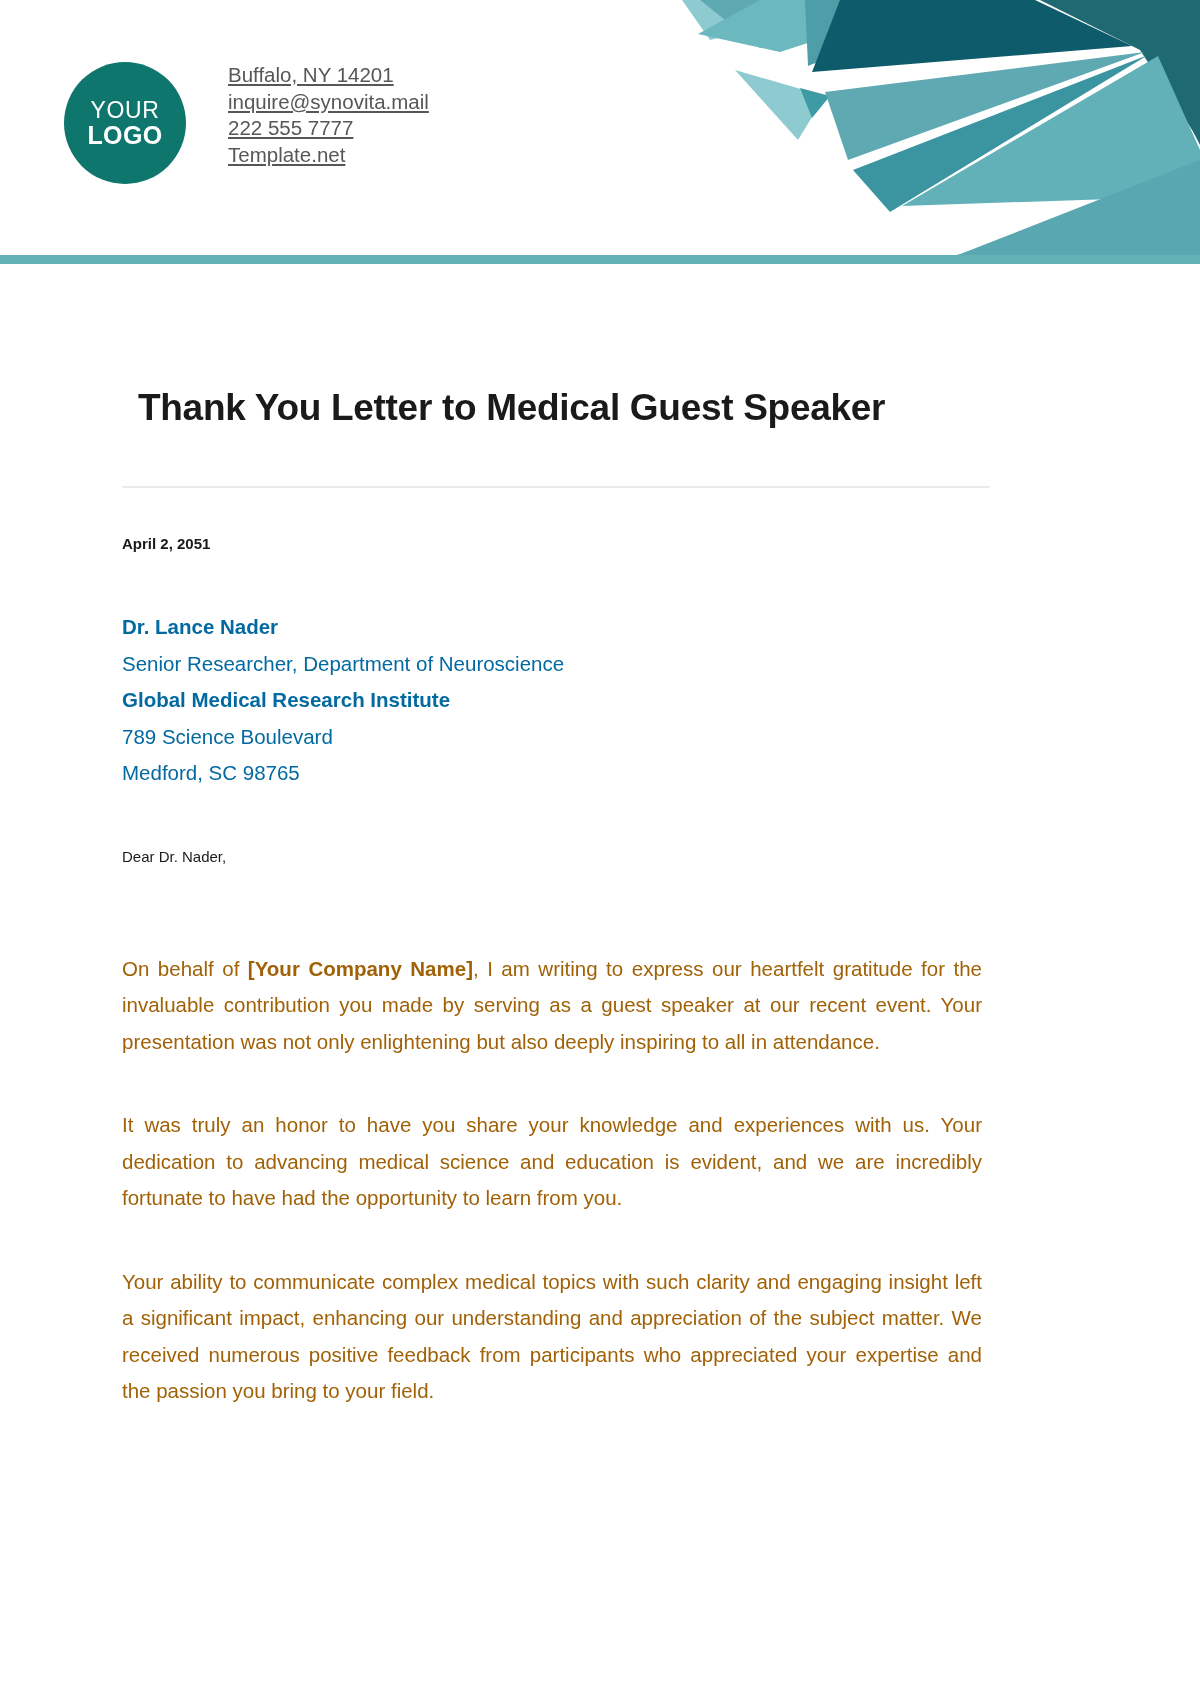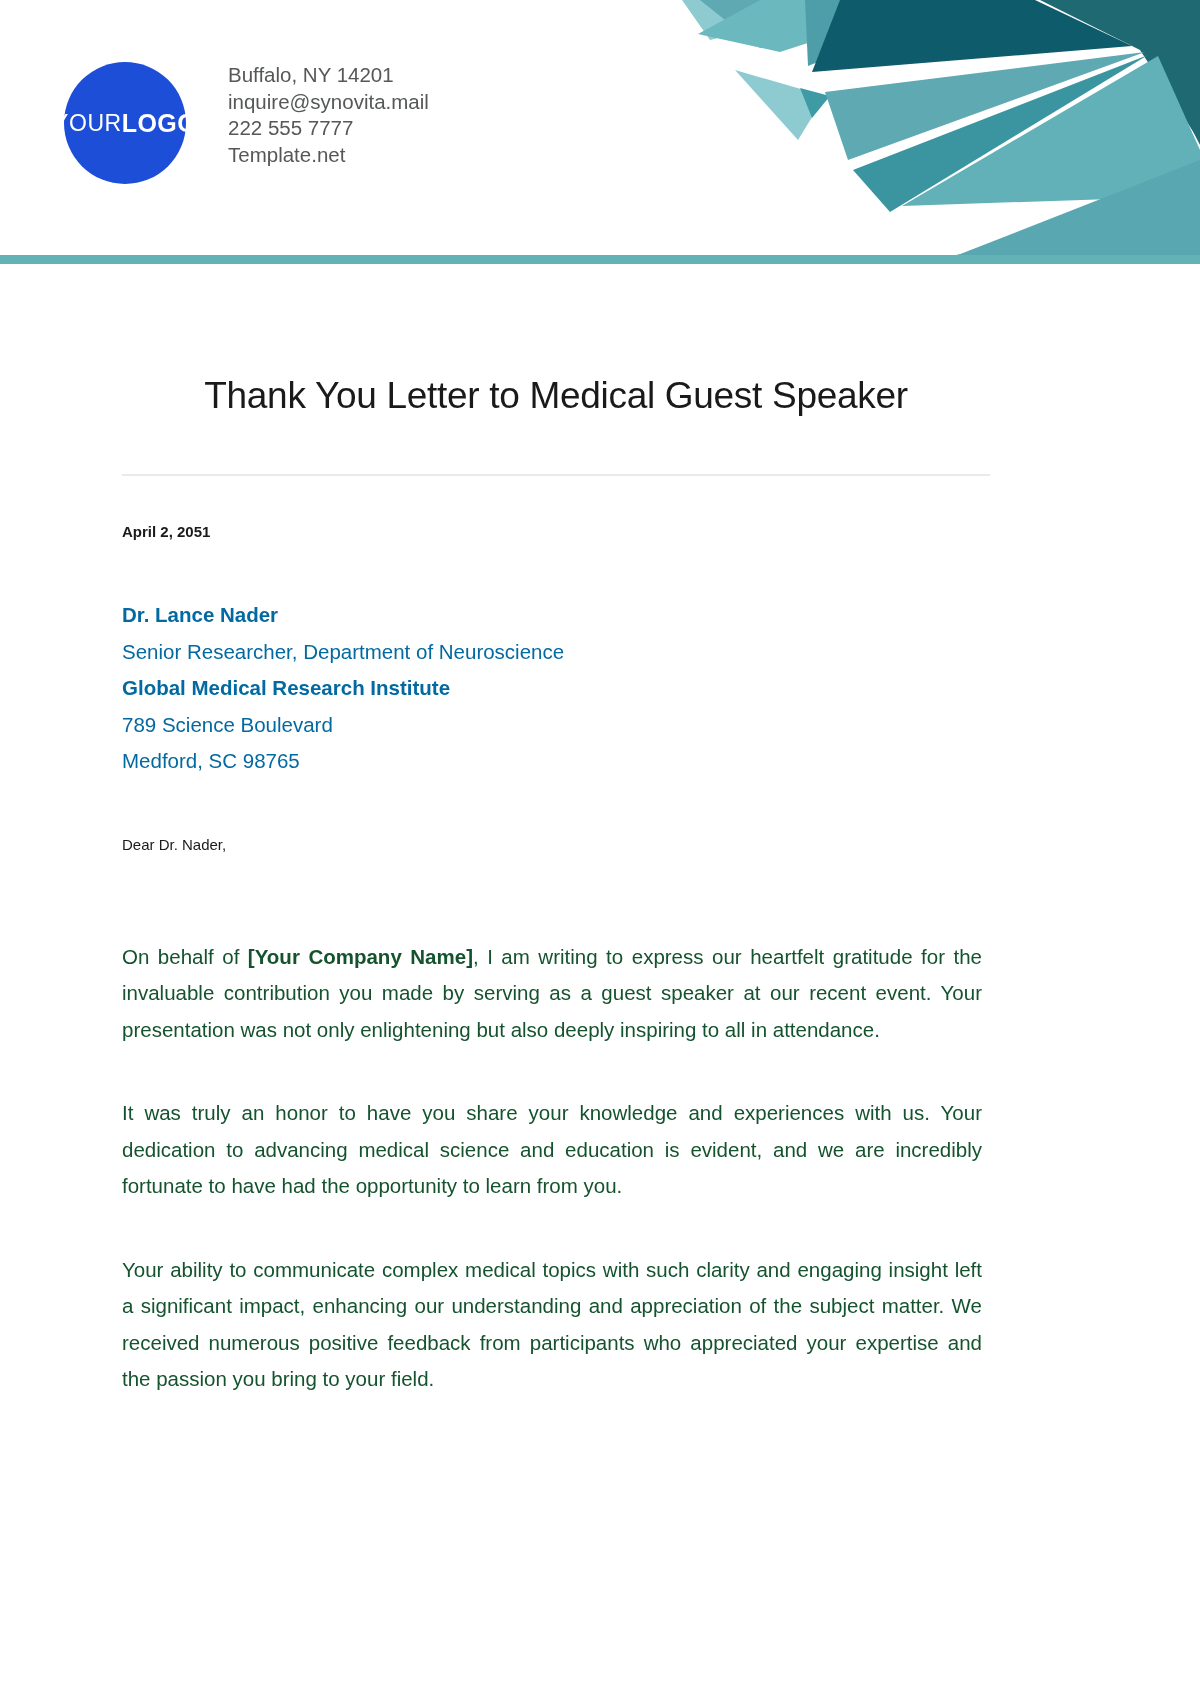--- a/index.html
+++ b/index.html
@@ -55,23 +55,23 @@
     position: absolute;
     left: 64px;
     top: 62px;
     width: 122px;
     height: 122px;
   }
   .logo-circle {
     width: 122px;
     height: 122px;
     border-radius: 50%;
-    background: #1d4ed8;
+    background: #0f766e;
     display: flex;
-    flex-direction: row;
+    flex-direction: column;
     align-items: center;
     justify-content: center;
     line-height: 1.06;
   }
   .logo-line1 {
     color: #ffffff;
     font-size: 23px;
     letter-spacing: 0.6px;
     font-weight: 400;
   }
@@ -84,37 +84,36 @@
 
   .contact {
     position: absolute;
     left: 228px;
     top: 62px;
     color: #555759;
     font-size: 20.5px;
     line-height: 26.5px;
     font-weight: 400;
   }
-  .contact div { white-space: nowrap; }
+  .contact div { white-space: nowrap; text-decoration: underline; }
 
   
   .content {
     position: absolute;
     left: 122px;
     top: 370px;
     width: 868px;
   }
 
   .doc-title {
     font-size: 37px;
-    font-weight: 400;
+    font-weight: 700;
     letter-spacing: -0.3px;
     color: #1a1a1a;
-    text-align: center;
-    margin: 4px;
+    margin: 16px;
     line-height: 1.2;
   }
 
   .rule {
     margin-top: 56px;
     height: 2px;
     background: #e9eaec;
     width: 868px;
   }
 
@@ -138,21 +137,21 @@
     font-size: 15px;
     color: #1a1a1a;
   }
 
   .body-block {
     margin-top: 86px;
   }
   .para {
     font-size: 20.5px;
     line-height: 36.5px;
-    color: #14532d;
+    color: #a16207;
     text-align: justify;
     text-justify: inter-word;
     margin: 0 8px 47px 0;
   }
   .para:last-child { margin-bottom: 0; }
   .para b { font-weight: 700; }
 </style>
 </head>
 <body>
 

